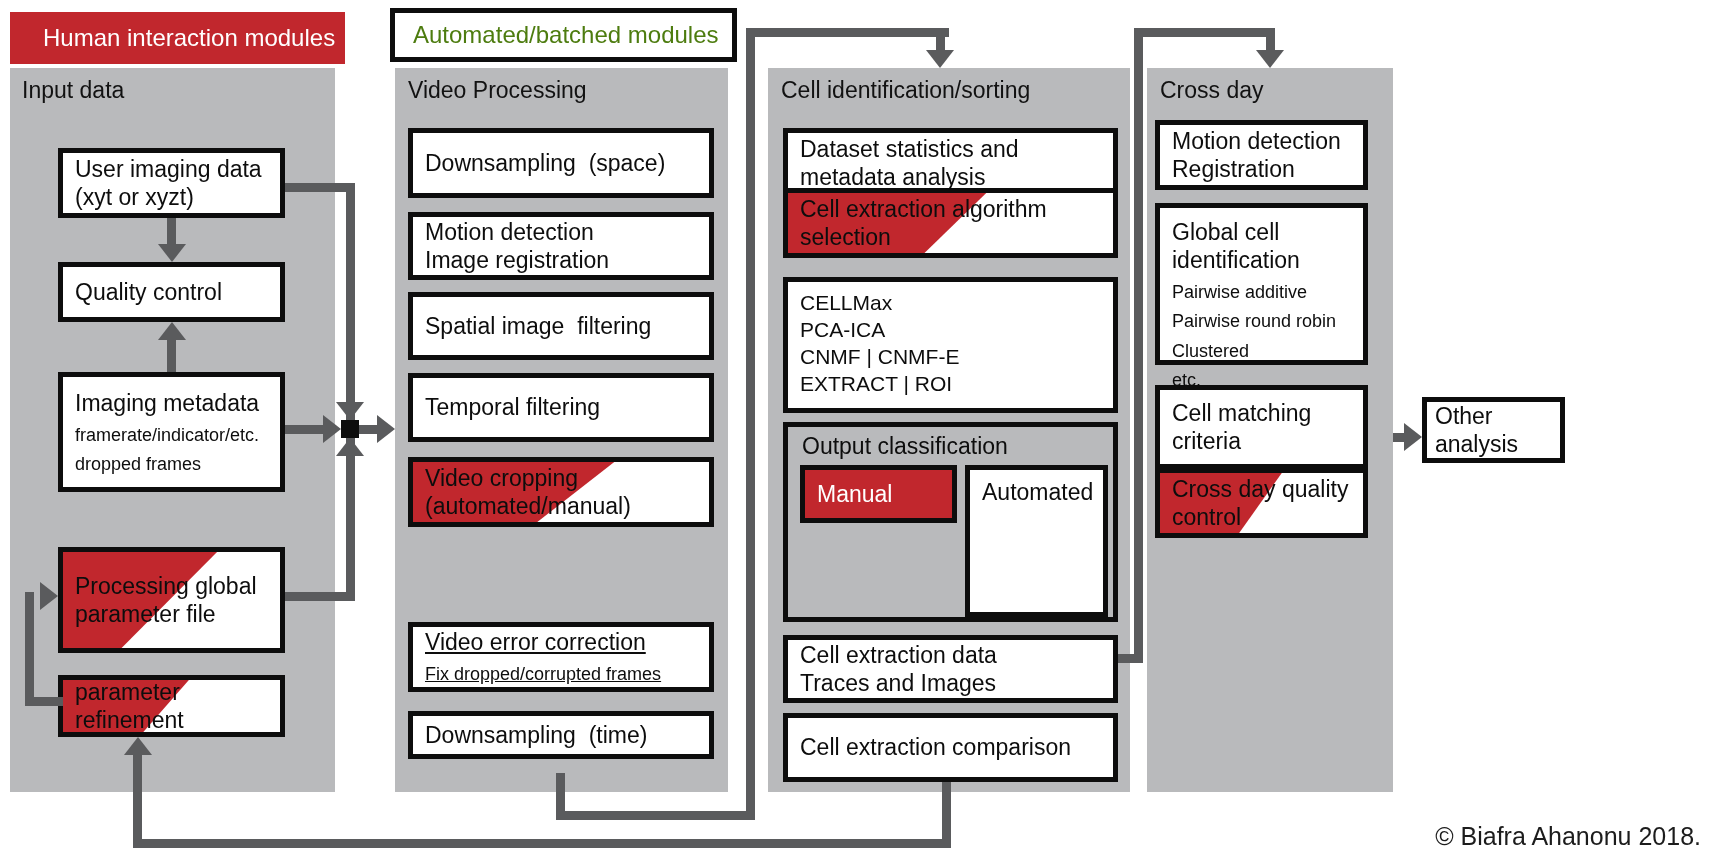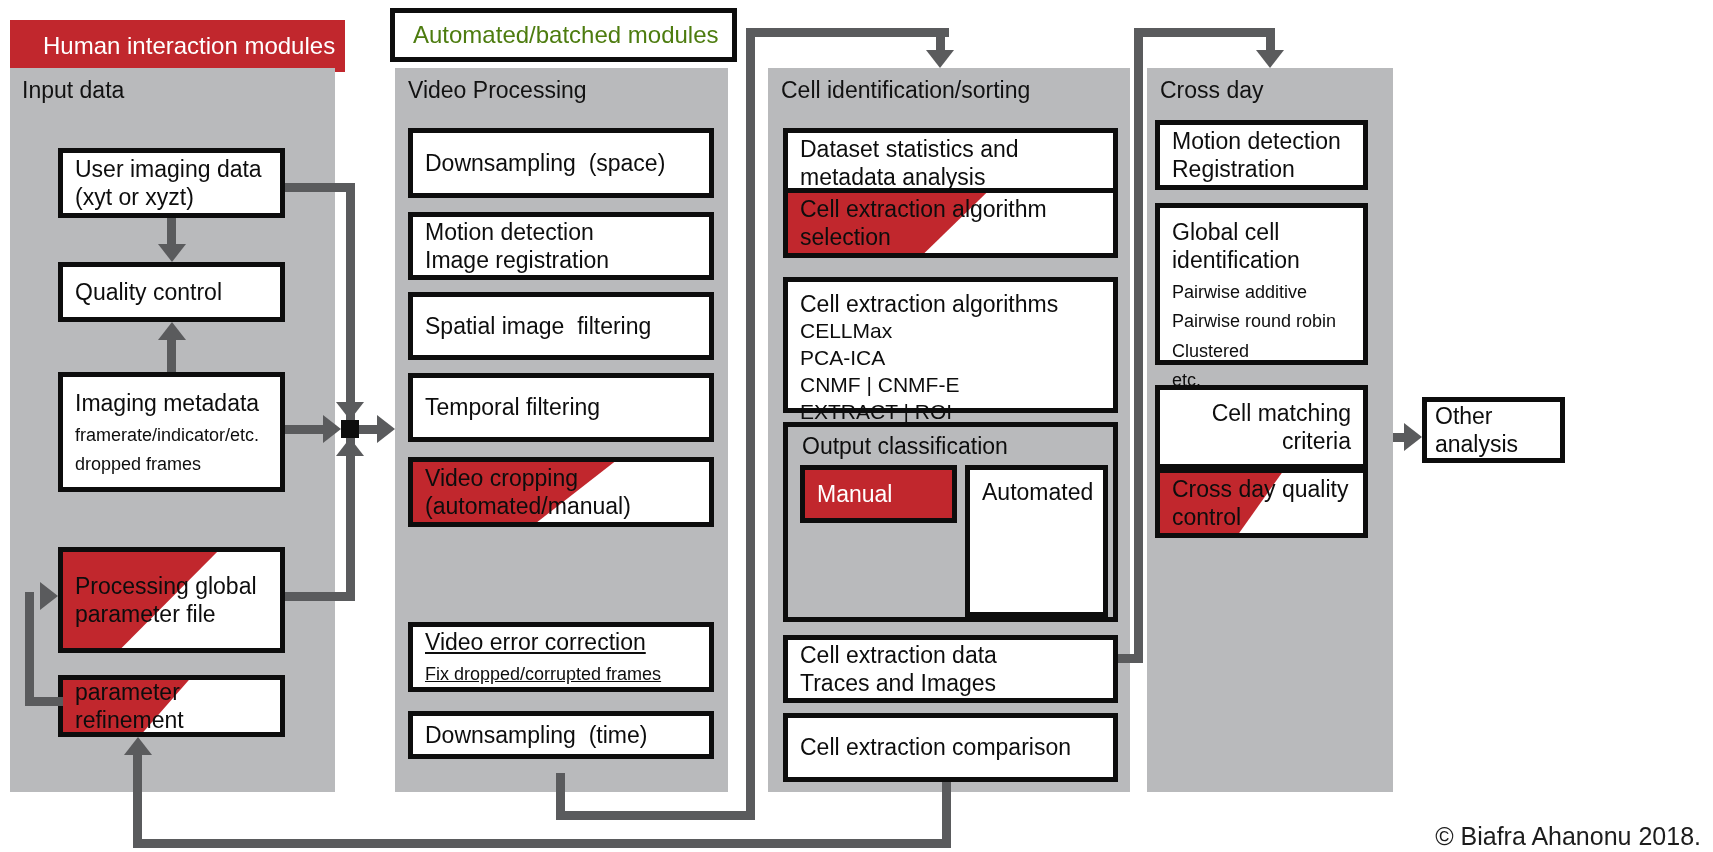--- a/index.html
+++ b/index.html
@@ -22,21 +22,21 @@
   .d-b{clip-path:polygon(0 0,58% 0,37% 100%,0 100%);}
   .d-c{clip-path:polygon(0 0,68% 0,42% 100%,0 100%);}
   .d-d{clip-path:polygon(0 0,61% 0,42% 100%,0 100%);}
   .d-e{clip-path:polygon(0 0,60% 0,39% 100%,0 100%);}
   .line{position:absolute;background:#5a5b5d;}
   .arr{position:absolute;width:0;height:0;}
   .arr-down{border-left:14px solid transparent;border-right:14px solid transparent;border-top:18px solid #5a5b5d;}
   .arr-up{border-left:14px solid transparent;border-right:14px solid transparent;border-bottom:18px solid #5a5b5d;}
   .arr-right{border-top:14px solid transparent;border-bottom:14px solid transparent;border-left:18px solid #5a5b5d;}
   .legend-red{
-    position:absolute;left:10px;top:20px;width:335px;height:52px;background:#c1272d;
+    position:absolute;left:10px;top:12px;width:335px;height:52px;background:#c1272d;
     color:#fff;font-size:24px;display:flex;align-items:center;padding-left:33px;box-sizing:border-box;
   }
   .legend-white{
     position:absolute;left:390px;top:8px;width:347px;height:54px;background:#fff;border:5px solid #0d0d0d;
     color:#4d7c0f;font-size:24px;display:flex;align-items:center;padding-left:18px;box-sizing:border-box;
   }
   .panel{
     position:absolute;background:#b9babc;border:5px solid #0d0d0d;box-sizing:border-box;
   }
   .panel-title{position:absolute;left:14px;top:6px;font-size:23px;color:#0d0d0d;}
@@ -154,21 +154,20 @@
   <div class="box" style="left:783px;top:128px;width:335px;height:70px;">
     <div class="label">Dataset statistics and</div>
     <div class="label">metadata analysis</div>
   </div>
   <div class="box" style="left:783px;top:188px;width:335px;height:70px;">
     <div class="diag d-d"></div>
     <div class="label">Cell extraction algorithm</div>
     <div class="label">selection</div>
   </div>
   <div class="box" style="left:783px;top:277px;width:335px;height:136px;justify-content:flex-start;padding-top:8px;">
-    <div class="label">Cell extraction algorithms</div>
     <div class="item">CELLMax</div>
     <div class="item">PCA-ICA</div>
     <div class="item">CNMF | CNMF-E</div>
     <div class="item">EXTRACT | ROI</div>
   </div>
 
   <div class="panel" style="left:783px;top:422px;width:335px;height:200px;">
     <div class="panel-title">Output classification</div>
     <div class="box" style="left:12px;top:38px;width:157px;height:58px;background:#c1272d;color:#fff;">
       <div class="label">Manual</div>
@@ -200,21 +199,21 @@
     <div class="label">Registration</div>
   </div>
   <div class="box" style="left:1155px;top:203px;width:213px;height:162px;justify-content:flex-start;padding-top:10px;">
     <div class="label">Global cell</div>
     <div class="label">identification</div>
     <div class="sub">Pairwise additive</div>
     <div class="sub">Pairwise round robin</div>
     <div class="sub">Clustered</div>
     <div class="sub">etc.</div>
   </div>
-  <div class="box" style="left:1155px;top:385px;width:213px;height:84px;text-align:right;">
+  <div class="box" style="left:1155px;top:385px;width:213px;height:84px;">
     <div class="label">Cell matching criteria</div>
   </div>
   <div class="box" style="left:1155px;top:468px;width:213px;height:70px;">
     <div class="diag d-e"></div>
     <div class="label">Cross day quality</div>
     <div class="label">control</div>
   </div>
 
   <div class="line" style="left:1393px;top:433px;width:18px;height:9px;"></div>
   <div class="arr arr-right" style="left:1404px;top:423px;"></div>

